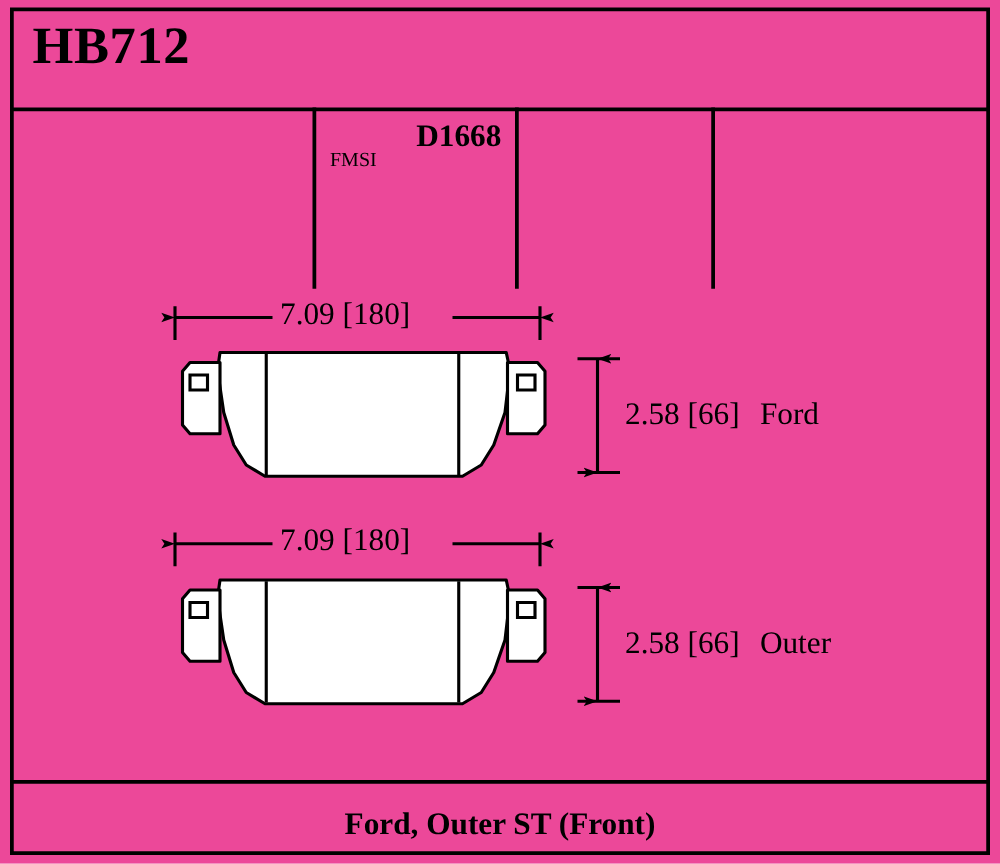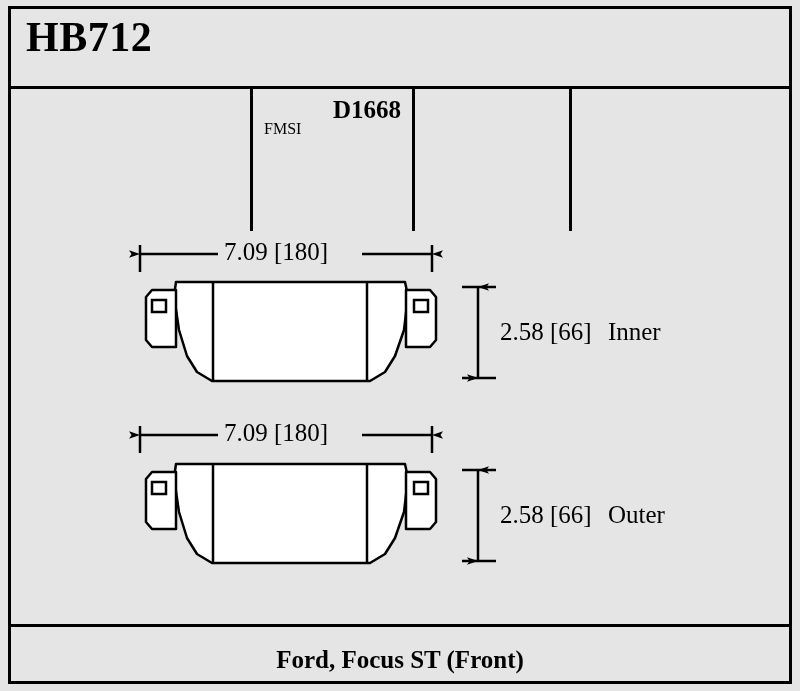--- a/index.html
+++ b/index.html
@@ -8,21 +8,21 @@
     background: #ffffff;
   }
   body {
     font-family: "Liberation Serif", serif;
     color: #000000;
   }
   #page {
     position: relative;
     width: 800px;
     height: 691px;
-    background: #e5e5e5;
+    background: #ec4899;
     overflow: hidden;
   }
 
   
   .frame-outer {
     position: absolute;
     left: 8px;
     top: 6px;
     width: 784px;
     height: 678px;
@@ -222,22 +222,22 @@
       <line x1="478" y1="470" x2="478" y2="561" stroke="#000" stroke-width="2.5" marker-start="url(#arrU)" marker-end="url(#arrD)"></line>
       <line x1="462" y1="470" x2="496" y2="470" stroke="#000" stroke-width="2.5"></line>
       <line x1="462" y1="561" x2="496" y2="561" stroke="#000" stroke-width="2.5"></line>
     </g>
   </svg>
 
   <div class="dim-text width-top">7.09 [180]</div>
   <div class="dim-text width-bot">7.09 [180]</div>
   <div class="dim-text height-inner">
     <span>2.58 [66]</span>
-    <span style="margin-left:10px;">Inner</span>
+    <span style="margin-left:10px;">Ford</span>
   </div>
   <div class="dim-text height-outer">
     <span>2.58 [66]</span>
     <span style="margin-left:10px;">Outer</span>
   </div>
 
-  <div class="footer">Ford, Focus ST (Front)</div>
+  <div class="footer">Ford, Outer ST (Front)</div>
 
 </div>
 
 </body></html>

